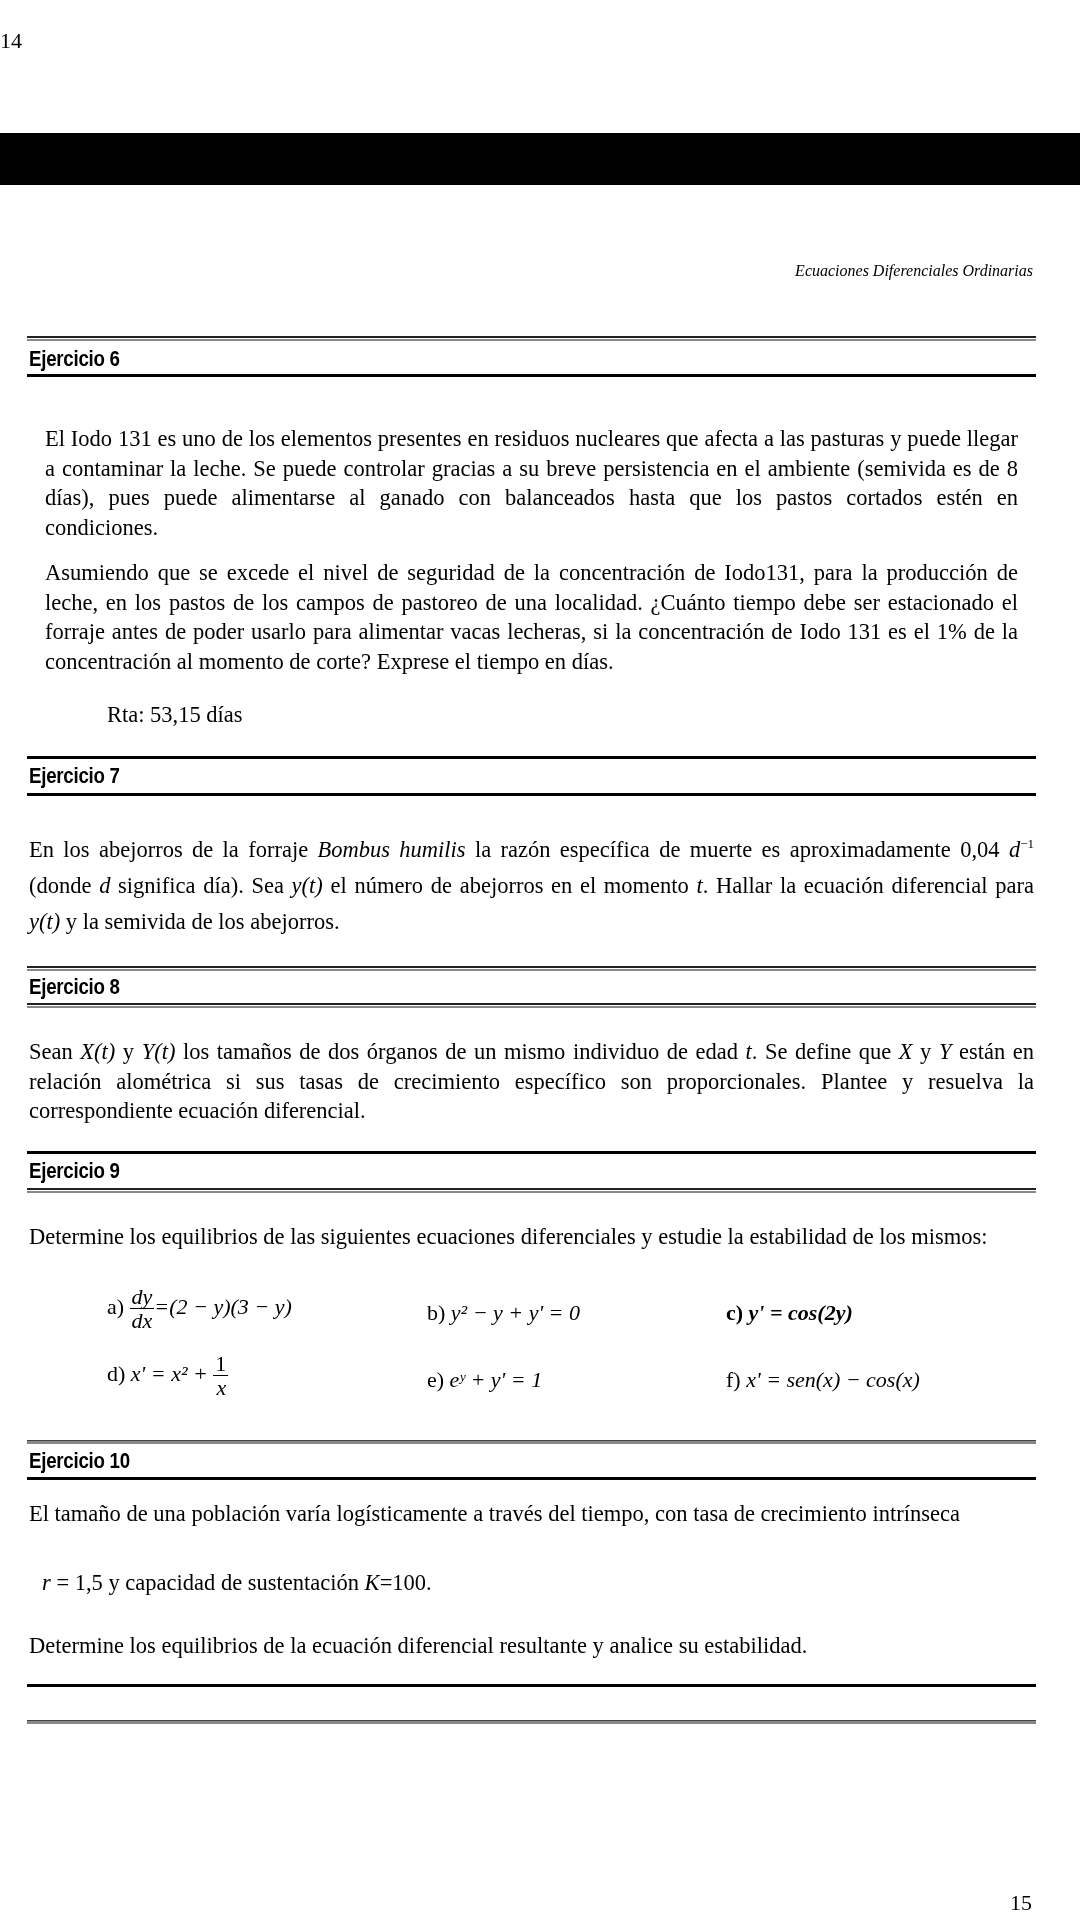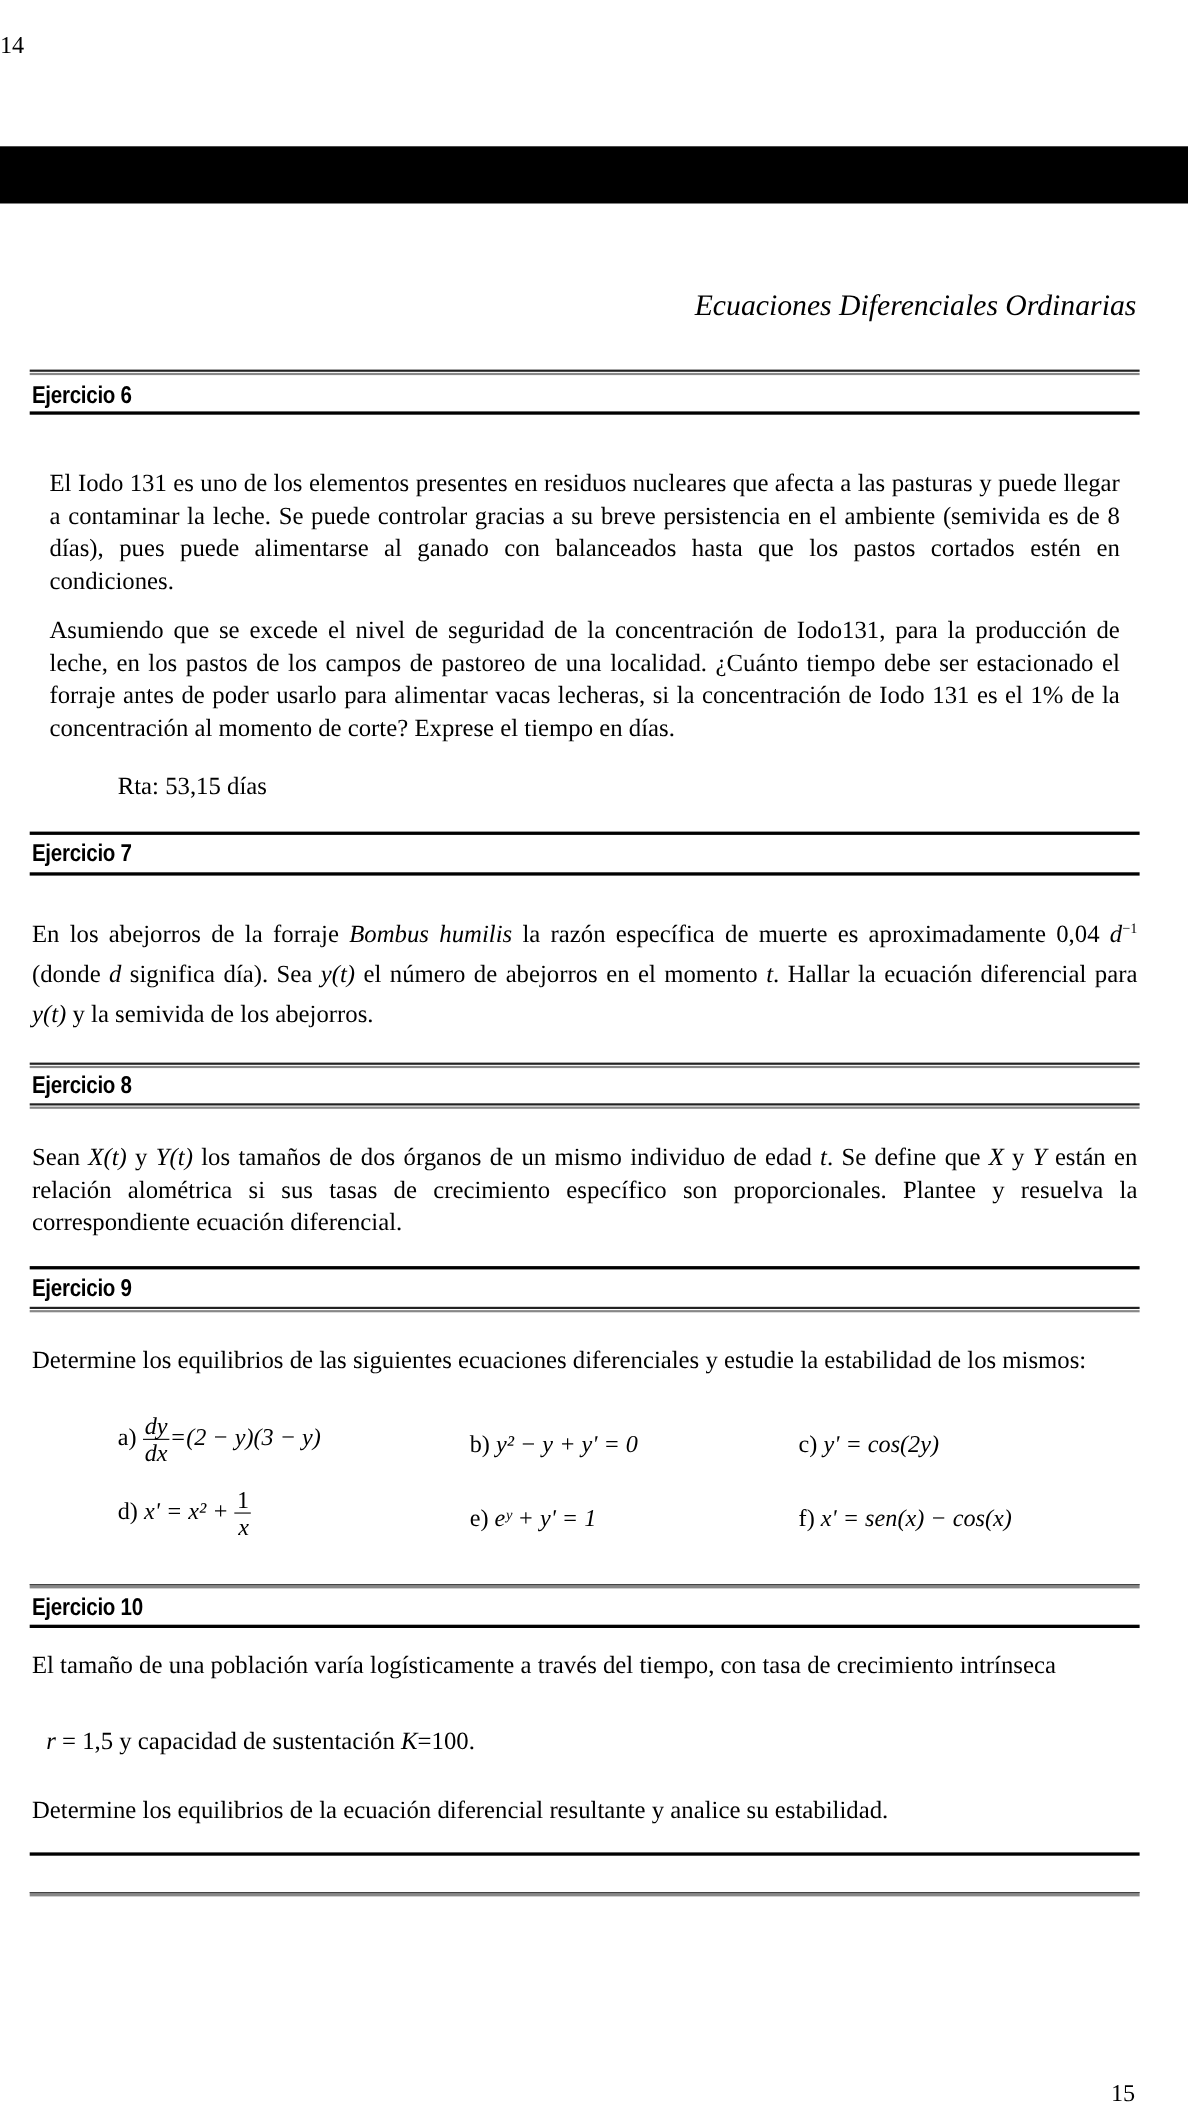--- a/index.html
+++ b/index.html
@@ -1,20 +1,20 @@
 <!DOCTYPE html>
 <html><head>
 <meta charset="utf-8">
 <style>
   html, body { margin: 0; padding: 0; background: #ffffff; }
   body { width: 1080px; height: 1920px; position: relative; overflow: hidden; color: #000; font-family: "Liberation Serif", serif; }
   .abs { position: absolute; }
   .pagenum { font-size: 22px; }
   .blackbar { left: 0; top: 133px; width: 1080px; height: 52px; background: #000; }
-  .doc-title { right: 47px; top: 262px; font-size: 27px; font-style: italic; }
+  .doc-title { right: 47px; top: 262px; font-size: 16px; font-style: italic; }
   .rule { left: 27px; width: 1009px; }
   .dbl { height: 5px; border-top: 2px solid #222; border-bottom: 2px solid #888; box-sizing: border-box; }
   .thk { height: 3px; background: #000; }
   .gry { height: 4px; background: #888; border-top: 1px solid #444; box-sizing: border-box; }
   .exhead { left: 29px; font-family: "Liberation Sans", sans-serif; font-weight: bold; font-size: 22px; transform: scaleX(0.85); transform-origin: left center; letter-spacing: -0.3px; }
   .para { left: 29px; width: 1005px; font-size: 22.5px; line-height: 29.5px; text-align: justify; }
   .para p { margin: 16px; }
   .indent { left: 107px; font-size: 22.5px; }
   .math { font-family: "Liberation Serif", serif; font-style: italic; }
   .eq { font-size: 22px; white-space: nowrap; }
@@ -59,21 +59,21 @@
 <div class="abs para" style="top:1222px;">Determine los equilibrios de las siguientes ecuaciones diferenciales y estudie la estabilidad de los mismos:</div>
 
 <div class="abs eq" style="left:107px;top:1285px;">
   <span>a)</span>
   <span class="frac"><span class="num">dy</span><span class="den">dx</span></span><span class="math">=(2 − y)(3 − y)</span>
 </div>
 <div class="abs eq" style="left:427px;top:1300px;">
   <span>b)</span>
   <span class="math">y² − y + y' = 0</span>
 </div>
-<div class="abs eq" style="left:726px;top:1300px;">
+<div class="abs eq" style="left:726px;top:1300px;font-weight:bold;">
   <span>c)</span>
   <span class="math">y' = cos(2y)</span>
 </div>
 <div class="abs eq" style="left:107px;top:1352px;">
   <span>d)</span>
   <span class="math">x' = x² + </span><span class="frac"><span class="num" style="font-style:normal">1</span><span class="den">x</span></span>
 </div>
 <div class="abs eq" style="left:427px;top:1367px;">
   <span>e)</span>
   <span class="math">eʸ + y' = 1</span>

